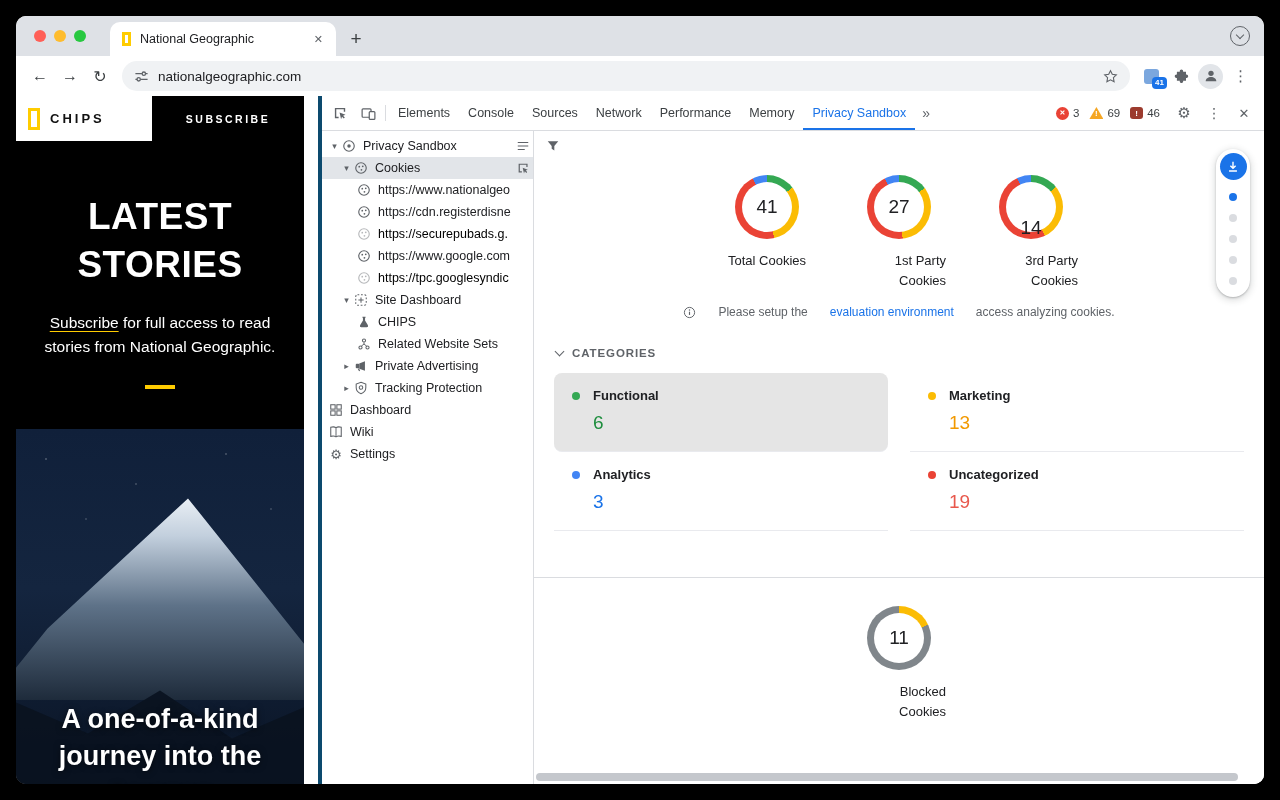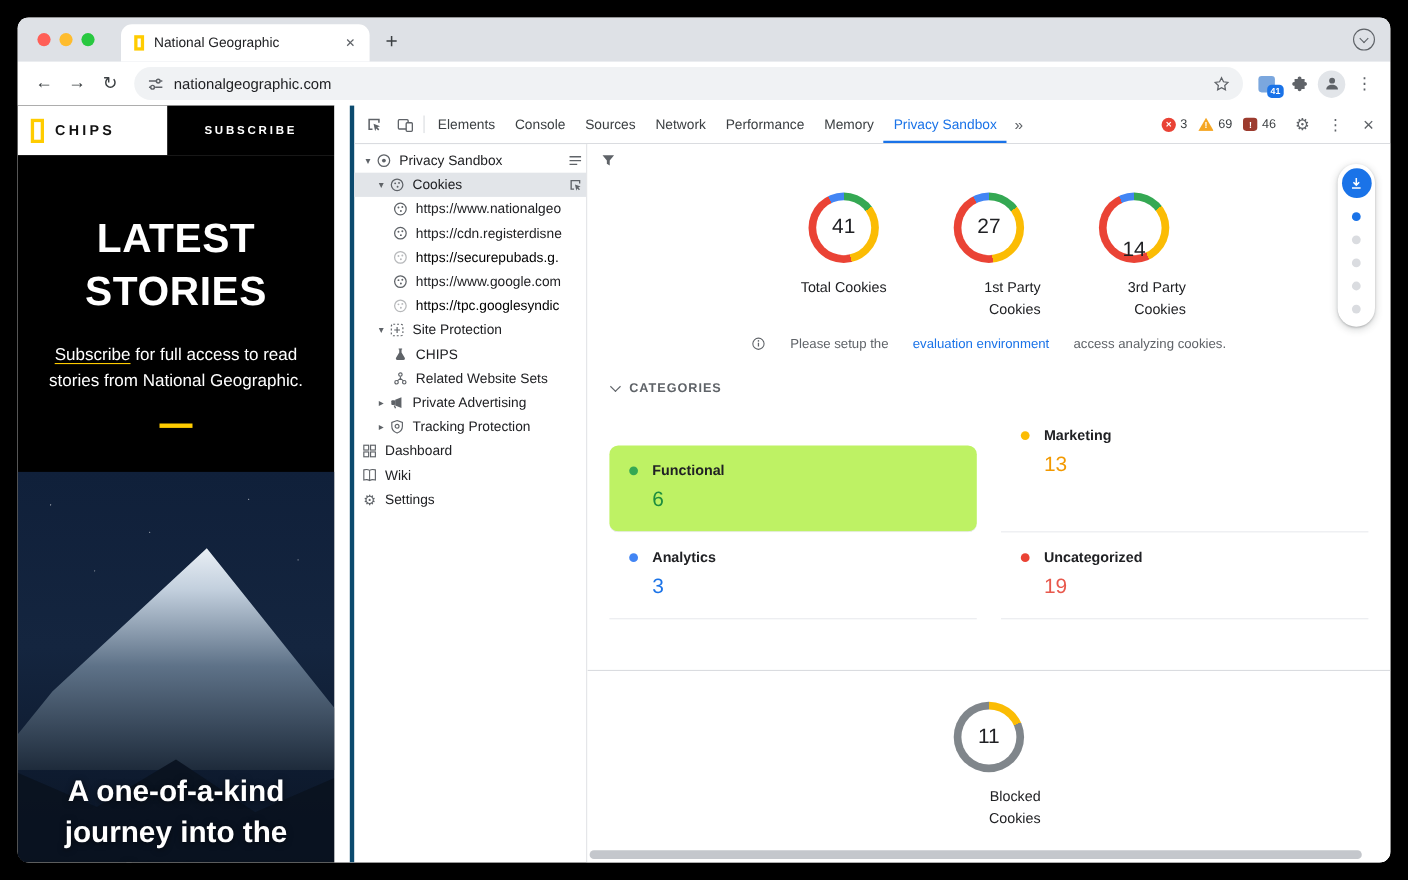--- a/index.html
+++ b/index.html
@@ -135,21 +135,21 @@
                  line-height:1.55; }
   .note { margin-top:14px; display:flex; justify-content:center; align-items:center; gap:22px;
           font-size:12px; color:#5F6368; }
   .note .link { color:#1A73E8; }
   .cat-header { margin:28px 0 0 22px; display:flex; align-items:center; gap:9px; color:#5F6368;
                 font-size:11.5px; font-weight:700; letter-spacing:.9px; }
   .cat-chev { width:7px; height:7px; border-right:1.7px solid #5F6368; border-bottom:1.7px solid #5F6368;
               transform:rotate(45deg); margin-top:-3px; }
   .cat-grid { display:grid; grid-template-columns:1fr 1fr; column-gap:22px; margin:14px 20px 0; }
   .cat-cell { position:relative; padding:15px 18px 17px; border-bottom:1px solid #E9EAEE; }
-  .cat-cell.selected { background:#bef264; border-radius:8px;margin-top:32px; }
+  .cat-cell.selected { background:#e5e5e5; border-radius:8px; }
   .cat-top { display:flex; align-items:center; gap:13px; }
   .cat-dot { width:8px; height:8px; border-radius:50%; background:#999; flex-shrink:0; }
   .cat-label { font-size:13px; font-weight:600; color:#202124; }
   .cat-value { margin:9px 0 0 21px; font-size:19px; }
   .section-divider { height:1px; background:#DADCE0; margin-top:46px; }
   .blocked-wrap { padding-top:28px; display:flex; justify-content:center; }
 
   .rail { position:absolute; top:18px; right:14px; width:34px; background:#fff; border-radius:17px;
           box-shadow:0 1px 2px rgba(60,64,67,.3), 0 2px 6px 2px rgba(60,64,67,.15);
           display:flex; flex-direction:column; align-items:center; padding:4px 0 12px; gap:13px; }
@@ -383,21 +383,21 @@
               <span class="tlabel">https://tpc.googlesyndic</span>
             </div>
             <div class="tree-row lvl1">
               <span class="tw">▾</span>
               <span class="ti">
                 <svg width="14" height="14" viewBox="0 0 16 16">
                     <rect x="2" y="2" width="12" height="12" rx="2" fill="none" stroke="currentColor" stroke-width="1.2" stroke-dasharray="2 2"></rect>
                     <path d="M8 5v6M5 8h6" stroke="currentColor" stroke-width="1.2"></path>
                   </svg>
               </span>
-              <span class="tlabel">Site Protection</span>
+              <span class="tlabel">Site Dashboard</span>
             </div>
             <div class="tree-row lvl2">
               <span class="ti">
                 <svg width="14" height="14" viewBox="0 0 16 16">
                     <path d="M6.2 2h3.6v1h-.6v3.2l3.3 5.6A1.6 1.6 0 0111.1 14H4.9a1.6 1.6 0 01-1.4-2.2L6.8 6.2V3h-.6z" fill="currentColor"></path>
                   </svg>
               </span>
               <span class="tlabel">CHIPS</span>
             </div>
             <div class="tree-row lvl2">

